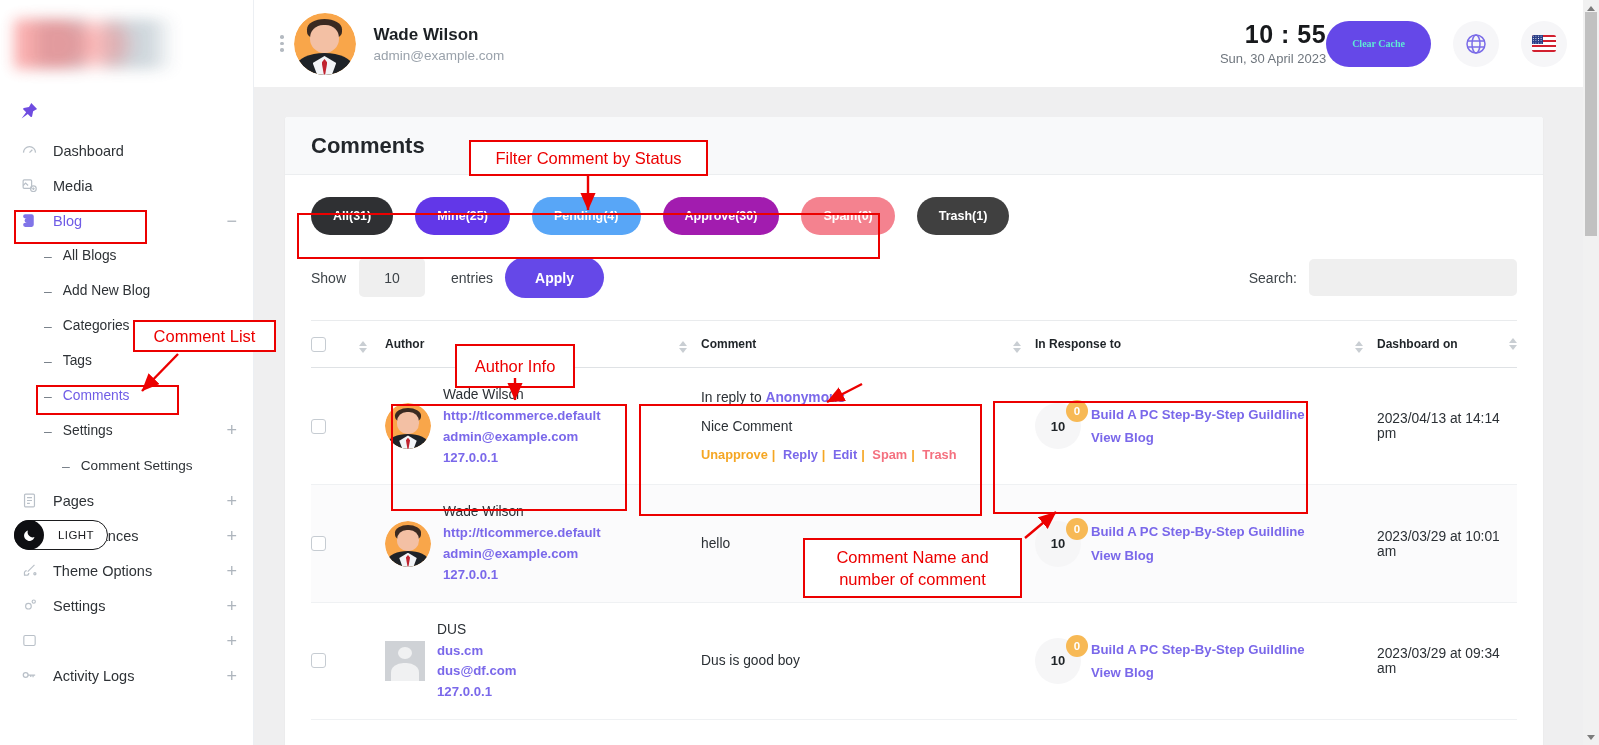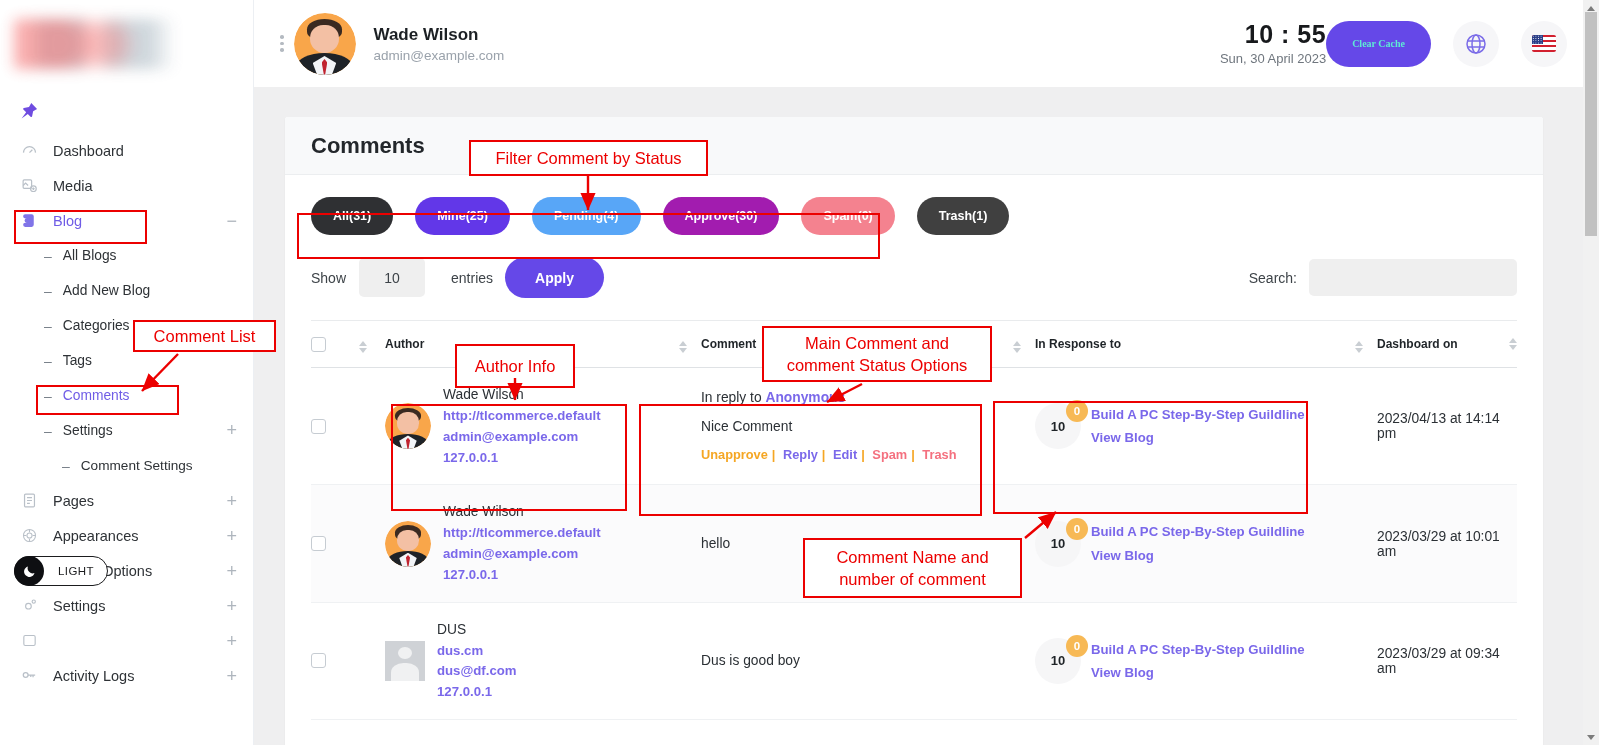--- a/index.html
+++ b/index.html
@@ -65,21 +65,21 @@
   .sub-item .dash { color: #7a828b; margin-right: 11px; font-size: 14px; }
   .sub-item.active .sub-label { color: #6f5ce6; }
   .sub-item .nav-plus { color:#aeb5bd; font-size:18px; margin-left:auto; }
   .sub-item.lvl2 { padding-left: 62px; font-size: 13.6px; }
 
   
   .theme-toggle {
     position: absolute; left: 14px; top: 520px;
     width: 94px; height: 30px; border-radius: 16px;
     background: #fff; border: 1.6px solid #1b1c1e;
-    display: flex; align-items: center; cursor: pointer; z-index: 4; margin-top: 36px;
+    display: flex; align-items: center; cursor: pointer; z-index: 4;
   }
   .theme-knob {
     width: 30px; height: 30px; border-radius: 50%; background: #0e0f12;
     display: flex; align-items: center; justify-content: center;
     margin-left: -1px; flex: 0 0 30px;
   }
   .theme-knob svg { width: 15px; height: 15px; color: #fff; }
   .theme-text { font-size: 11.5px; color: #1b1c1e; margin-left: 14px; letter-spacing: .4px; }
 
   
@@ -712,21 +712,20 @@
   <div class="anno" style="left:14px;  top:210px; width:133px; height:34px;"></div>
   <div class="anno" style="left:36px; top:385px; width:143px; height:30px;"></div>
   <div class="anno" style="left:297px; top:213px; width:583px; height:46px;"></div>
   <div class="anno" style="left:391px; top:404px; width:236px; height:107px;"></div>
   <div class="anno" style="left:639px; top:404px; width:343px; height:112px;"></div>
   <div class="anno" style="left:993px; top:401px; width:315px; height:113px;"></div>
 
   <div class="anno-lbl" style="left:469px; top:140px; width:239px; height:36px;">Filter Comment by Status</div>
   <div class="anno-lbl" style="left:133px; top:320px; width:143px; height:32px;">Comment List</div>
   <div class="anno-lbl" style="left:455px; top:344px; width:120px; height:44px;">Author Info</div>
-  <div class="anno-lbl" style="left:762px; top:326px; width:230px; height:56px; padding:0 10px;">Main Comment and comment Status Options</div>
   <div class="anno-lbl" style="left:803px; top:538px; width:219px; height:60px; padding:0 10px;">Comment Name and number of comment</div>
 
   <svg class="anno-svg">
     <defs>
       <marker id="ah" markerWidth="9" markerHeight="9" refX="7.2" refY="3.2" orient="auto">
         <path d="M0 0 L7.4 3.2 L0 6.4 z" fill="#ec0000"></path>
       </marker>
     </defs>
 
     <path d="M588 176 L588 210" stroke="#ec0000" stroke-width="2.4" fill="none" marker-end="url(#ah)"></path>

